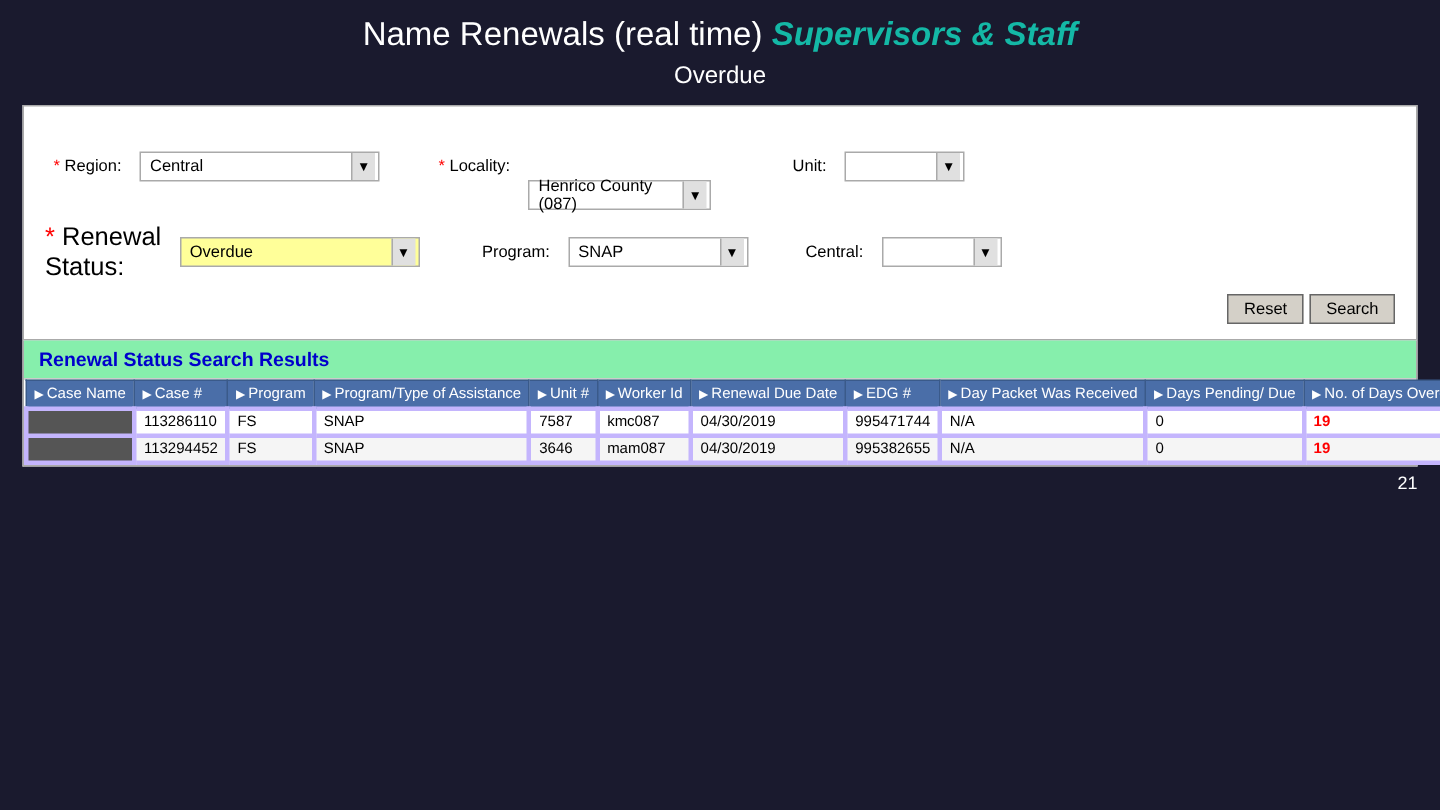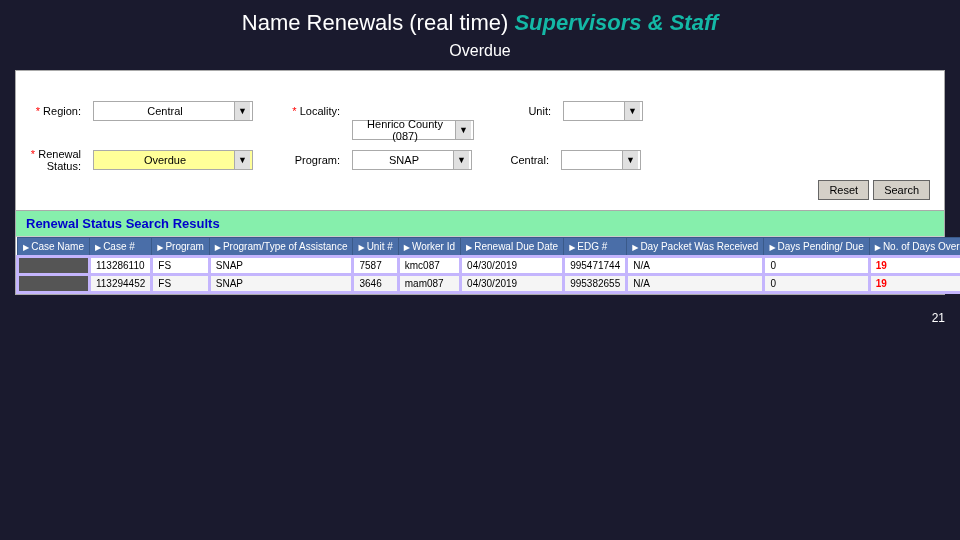--- a/index.html
+++ b/index.html
@@ -62,21 +62,20 @@
       color: red;
     }
     .form-select {
       display: flex;
       align-items: center;
       border: 1px solid #aaa;
       background: #fff;
       height: 20px;
       font-size: 11px;
       padding: 0 2px;
-      text-align: center;
     }
     .form-select span {
       flex: 1;
       padding: 0 4px;
     }
     .dropdown-arrow {
       background: #e0e0e0;
       border-left: 1px solid #aaa;
       width: 16px;
       height: 100%;
@@ -158,29 +157,28 @@
       width: 60px;
     }
     .overdue-val {
       color: red;
       font-weight: bold;
     }
     .page-num {
       color: #fff;
       text-align: right;
       font-size: 12px;
-      padding-top: 16px;
+      padding-top: 4px;
       width: 930px;
     }
     .renewal-label {
       display: flex;
       flex-direction: column;
-      font-size: 11px;
+      font-size: 17px;
       min-width: 55px;
-      text-align: right;
       padding-right: 4px;
     }
   </style>
 </head>
 <body>
 
 <div class="main-container">
 
   <div class="title">
     <span>Name Renewals (real time) </span><span class="title-highlight">Supervisors &amp; Staff</span>

